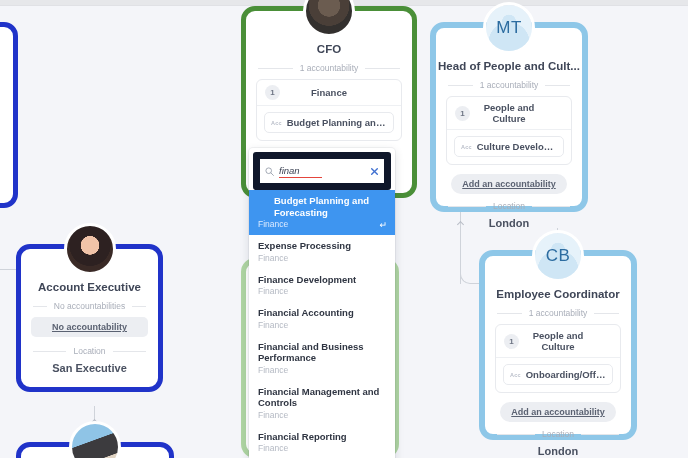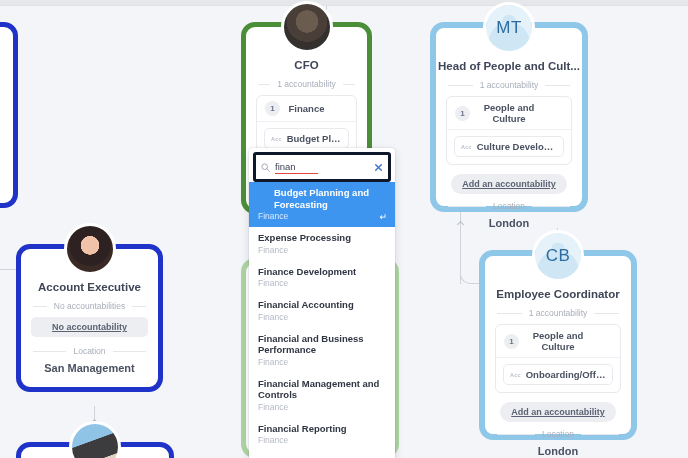--- a/index.html
+++ b/index.html
@@ -176,23 +176,24 @@
     background: #ffffff;
     border-radius: 4px;
     box-shadow: 0 3px 10px rgba(30,40,60,.14), 0 0 0 1px rgba(30,40,60,.05);
     z-index: 40;
   }
   .search-row {
     display: flex; align-items: center;
     gap: 5px;
     margin: 4px 4px 0 4px;
     padding: 3px 5px;
-    border: 3px solid #0f172a;
+    border: 7px solid #0f172a;
     border-radius: 3px;
     background: #fff;
+    font-style: italic;
   }
   .search-icon { flex: 0 0 auto; display: block; }
   .search-text {
     flex: 1;
     font-size: 9.5px; color: #3c4354;
     position: relative;
     line-height: 12px;
   }
   .search-text .spell {
     border-bottom: 1.5px solid #e4453c;
@@ -245,21 +246,21 @@
 
   <div class="conn-box" style="left:460px; top:204px; width:60px; height:80px;"></div>
   <div class="conn conn-v" style="left:460px; top:204px; height:80px;"></div>
   <div class="arrow-dot" style="left:458px; top:222px;"></div>
   <div class="conn conn-v" style="left:557px; top:228px; height:28px;"></div>
 
   <div class="card navy" style="left:-40px; top:22px; width:58px; height:186px;"></div>
 
   <div class="ghost-card" style="left:241px; top:258px; width:158px; height:200px;"></div>
 
-  <div class="card green" style="left:241px; top:22px; width:131px; height:192px;">
+  <div class="card green" style="left:241px; top:6px; width:176px; height:192px;">
     <div class="avatar photo-1"></div>
     <div class="card-title">CFO</div>
     <div class="divider-label">
       <span>1 accountability</span>
     </div>
     <div class="acct-box">
       <div class="acct-head">
         <div class="acct-num">1</div>
         <div class="acct-head-label">Finance</div>
       </div>
@@ -329,21 +330,21 @@
   <div class="card navy" style="left:16px; top:244px; width:147px; height:148px;">
     <div class="avatar photo-2"></div>
     <div class="card-title">Account Executive</div>
     <div class="divider-label">
       <span>No accountabilities</span>
     </div>
     <button class="pill-btn wide" style="margin-top:0;">No accountability</button>
     <div class="divider-label" style="margin-top:9px;">
       <span>Location</span>
     </div>
-    <div class="loc-value">San Management</div>
+    <div class="loc-value">San Executive</div>
   </div>
 
   <div class="card navy" style="left:16px; top:442px; width:158px; height:80px;">
     <div class="avatar photo-3"></div>
   </div>
 
   <div class="search-panel">
 
     <div class="search-row">
       <span class="search-icon">

